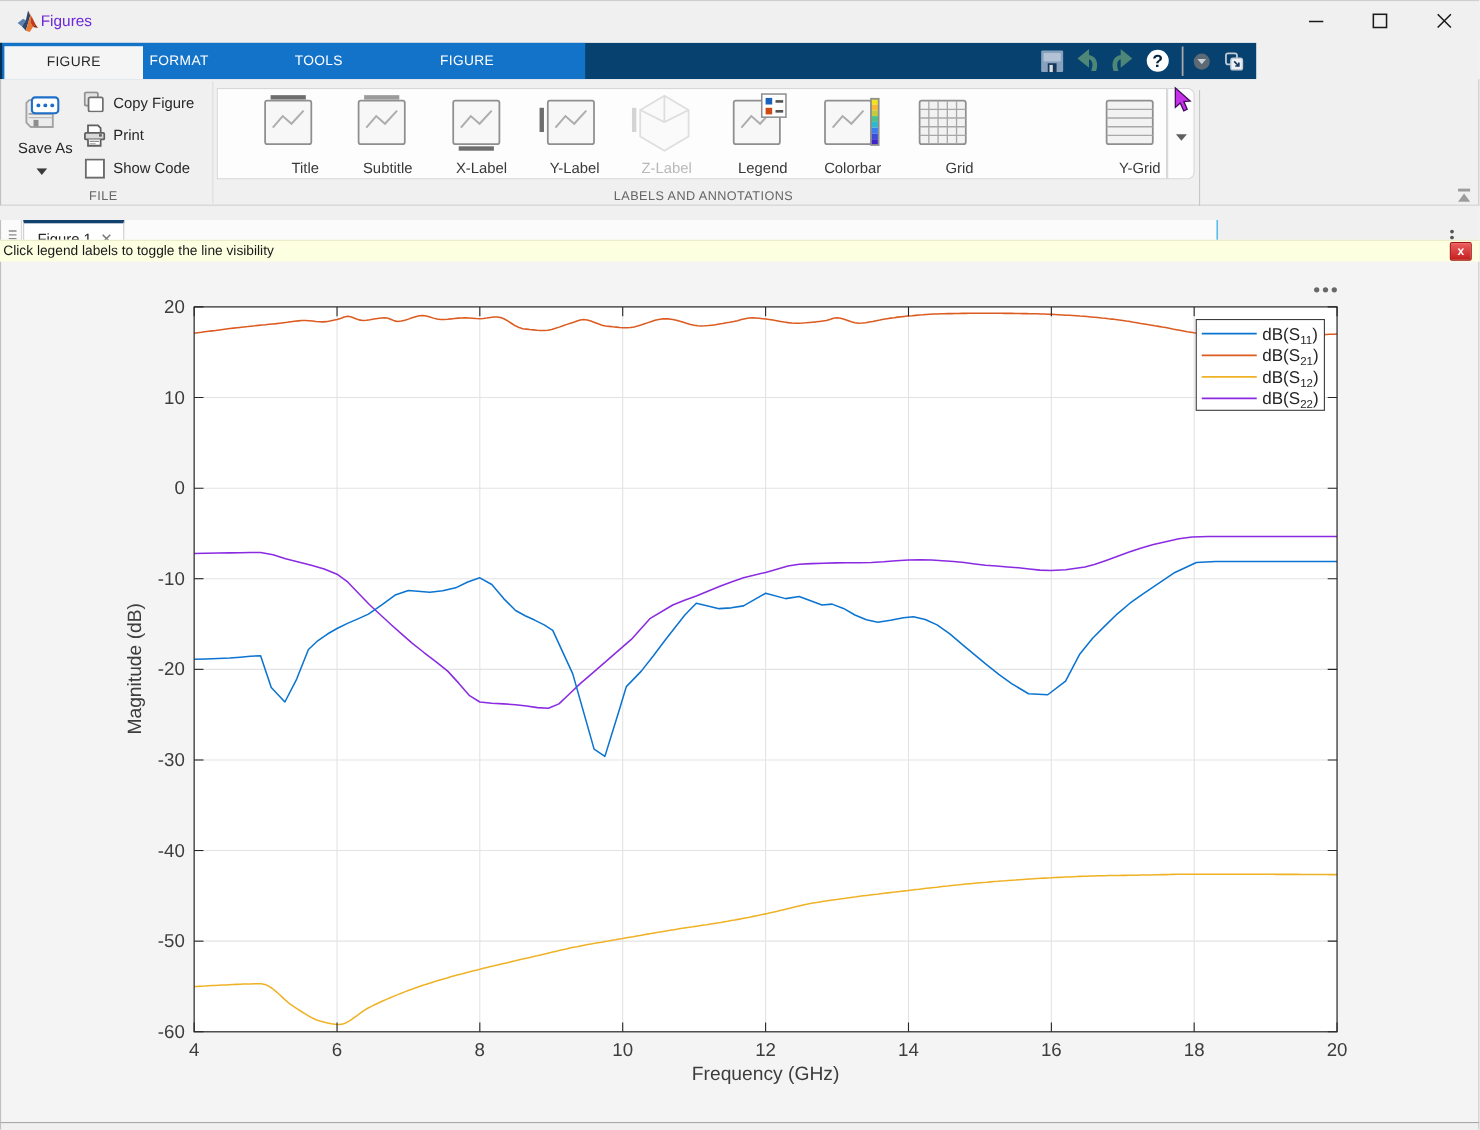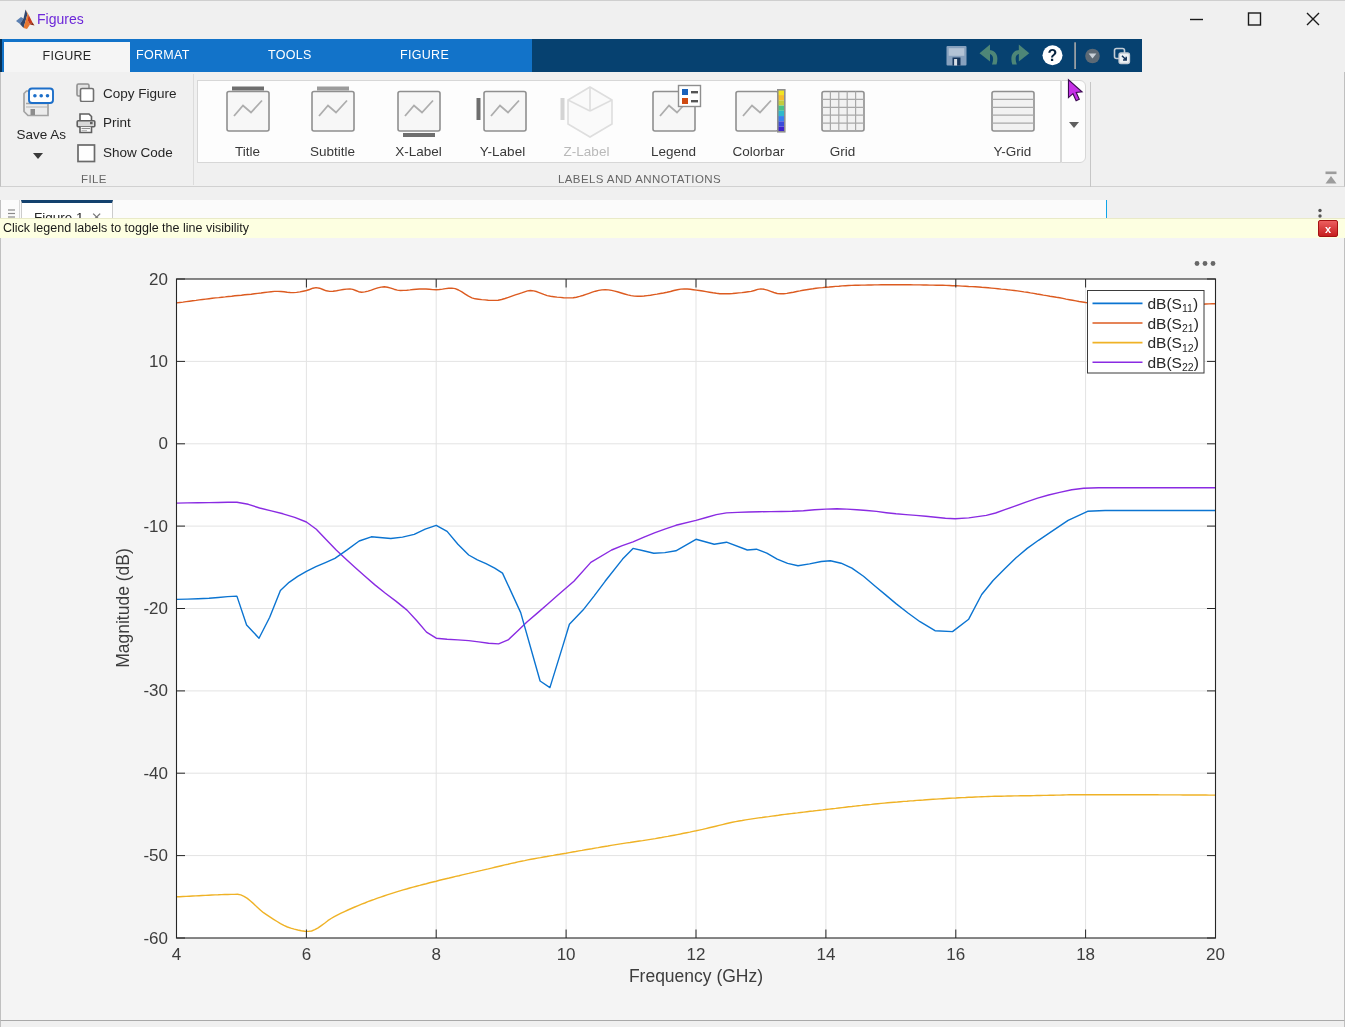--- a/index.html
+++ b/index.html
@@ -8,21 +8,21 @@
 #titletxt{left:37px;top:11px;font-size:14px;color:#6d28d9}
 
 #tabrow{left:0;top:39px;width:1142px;height:33px;background:#064170}
 #tabrow .bright{position:absolute;left:0;top:0;width:532px;height:33px;background:#1273c9;border-left:2px solid #053055}
 .rtab{position:absolute;top:0;height:33px;width:132px;color:#fff;font-size:12.5px;text-align:left;line-height:33px;letter-spacing:.3px}
 #activetab{position:absolute;left:4px;top:3px;width:126px;height:30px;background:#f5f5f5;color:#262626;font-size:12.5px;text-align:center;line-height:29px;letter-spacing:.3px}
 
 #ribbon{left:0;top:72px;width:1345px;height:115px;background:#f0f0f0;border-bottom:1px solid #d1d1d1;border-left:1px solid #c0c0c0;border-right:1px solid #c0c0c0}
 .seclab{position:absolute;font-size:11.5px;color:#666;letter-spacing:.4px}
 #gal{position:absolute;left:196px;top:8px;width:864px;height:83px;background:#fdfdfd;border:1px solid #d7d7d7}
-.gitem{position:absolute;top:3px;width:85px;text-align:center}
+.gitem{position:absolute;top:3px;width:85px;text-align:right}
 .glab{font-size:13.5px;color:#383838;margin-top:0px}
 .dis .glab{color:#b9b9b9}
 .frow{position:absolute;left:102px;font-size:13.5px;color:#262626}
 #vsep1{position:absolute;left:192px;top:2px;width:1px;height:111px;background:#dcdcdc}
 #vsep2{position:absolute;left:1089px;top:10px;width:1px;height:105px;background:#c6c6c6}
 
 #tabstrip{left:0;top:200px;width:1107px;height:31px;background:#fbfbfb;border-left:1px solid #c0c0c0;border-right:1px solid #0ea5e9}
 #figtab{position:absolute;left:20px;top:0;width:92px;height:31px;background:#fff;border-left:1px solid #ccc;border-right:1px solid #ccc;border-top:3px solid #13416e;font-size:13.5px;color:#262626;text-align:left;padding:6px 0 0 12px}
 
 #msgbar{left:0;top:218px;width:1345px;height:20px;background:#fdffe1;border-top:1px solid #e9eac8;font-size:12.5px;color:#1a1a1a;padding:2px 0 10px 3px}

